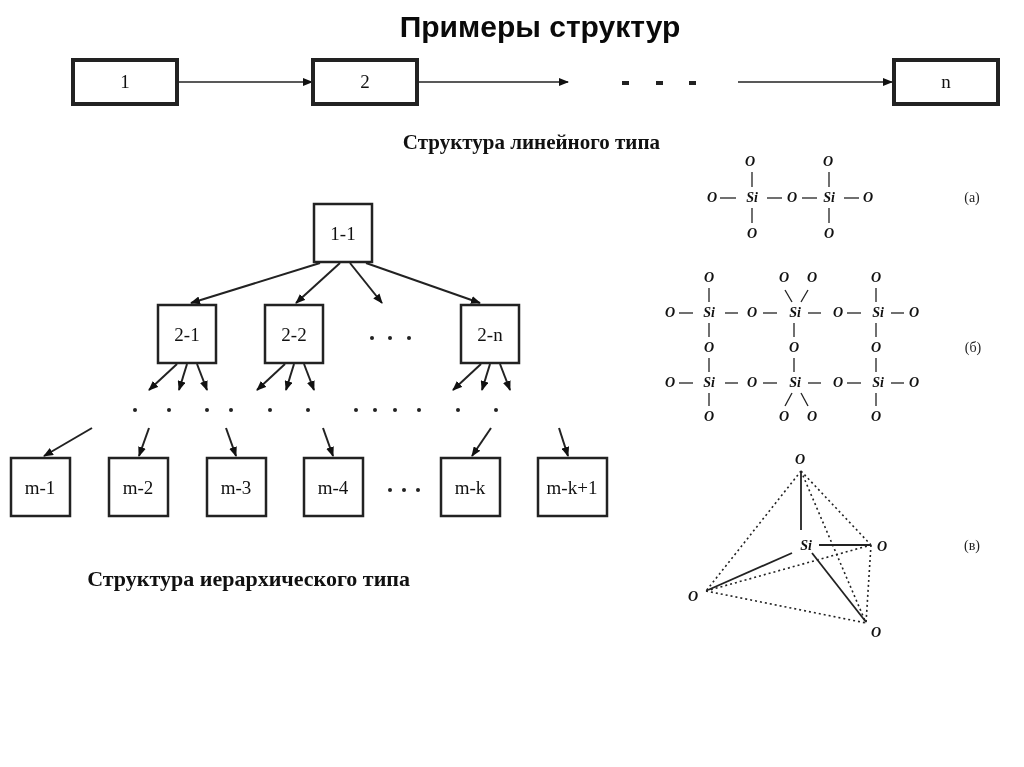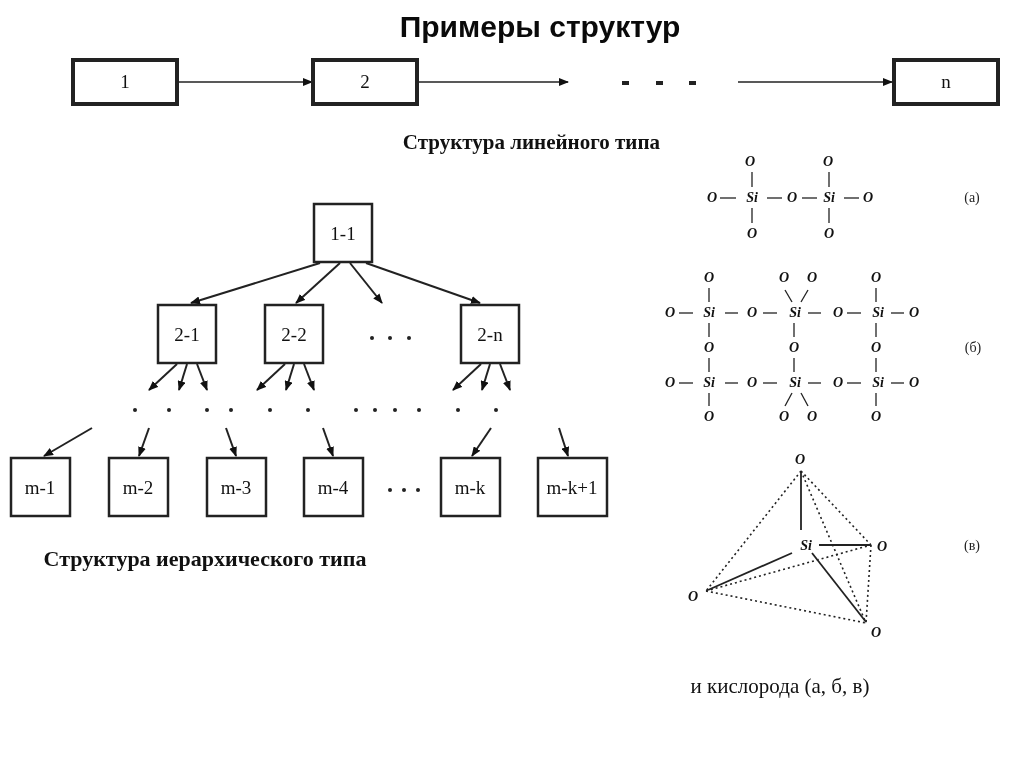--- a/index.html
+++ b/index.html
@@ -1,20 +1,20 @@
 <!DOCTYPE html>
 <html><head>
 <meta charset="utf-8">
 <style>
   html, body { margin:0; padding:0; background:#ffffff; }
   body { width:1024px; height:767px; position:relative; overflow:hidden; font-family:"Liberation Serif", serif; color:#111; }
   .abs { position:absolute; }
   #title { left:0; width:1024px; top:10px; text-align:center; font-family:"Liberation Sans", sans-serif; font-weight:bold; font-size:30px; color:#0a0a0a;padding-left:28px; }
   #linear-caption { left:300px; width:360px; top:130px; text-align:right; font-weight:bold; font-size:21px; }
-  #hier-caption { left:0px; width:410px; top:545px; text-align:center; font-weight:bold; font-size:22px; line-height:27px; }
+  #hier-caption { left:0px; width:410px; top:565px; text-align:right; font-weight:bold; font-size:22px; line-height:27px; }
   #macro-caption { left:555px; width:450px; top:673px; text-align:center; font-size:21px; line-height:27px; }
   svg#diagram { position:absolute; left:0; top:0; }
   .box-text { font-family:"Liberation Serif", serif; font-size:19px; fill:#111; }
   .chem { font-family:"Liberation Serif", serif; font-style:italic; font-weight:bold; font-size:14px; fill:#111; }
   .lbl { font-family:"Liberation Serif", serif; font-size:14px; fill:#222; }
 </style>
 </head>
 <body>
 
 <div id="title" class="abs">Примеры структур</div>
@@ -251,14 +251,13 @@
   </g>
 </svg>
 
 <div id="linear-caption" class="abs">Структура линейного типа</div>
 
 <div id="hier-caption" class="abs">
   <div>Структура иерархического типа</div>
 </div>
 
 <div id="macro-caption" class="abs">
-  <div>и кислорода (а, б, в)</div>
 </div>
 
 </body></html>

